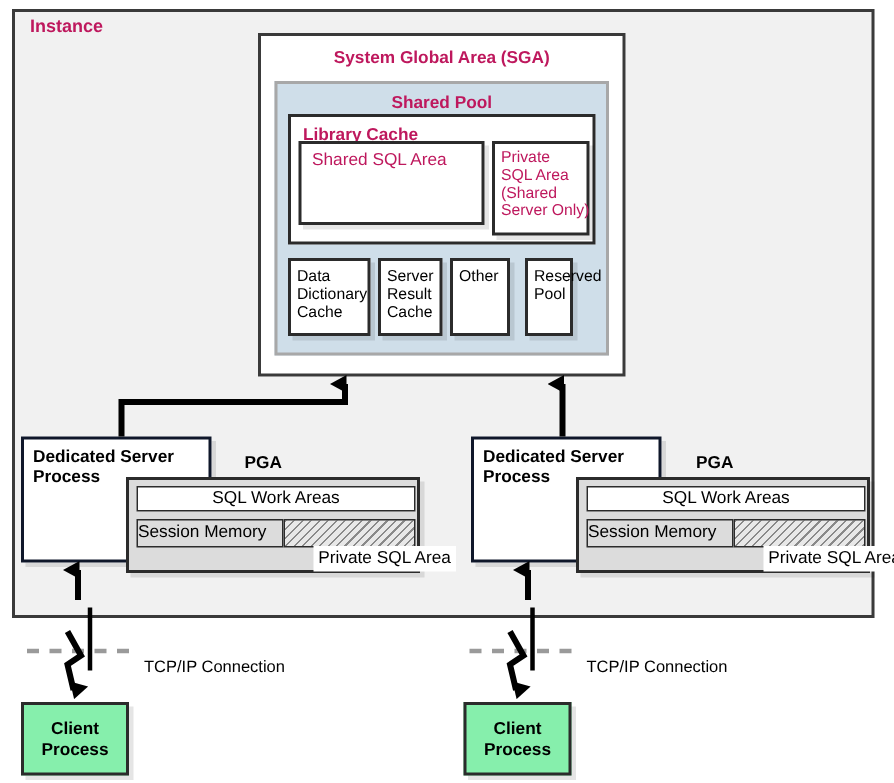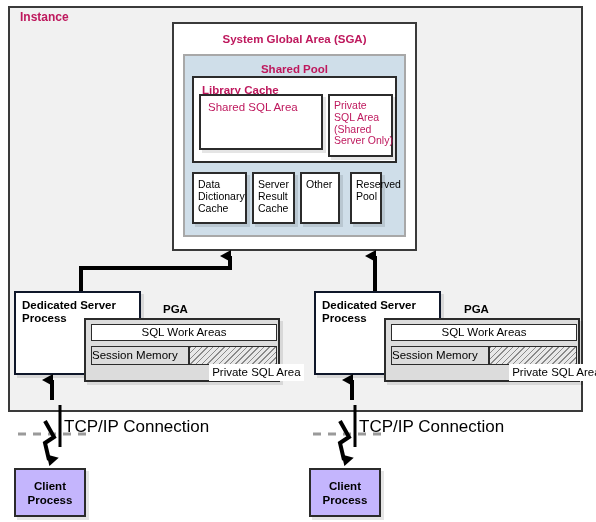--- a/index.html
+++ b/index.html
@@ -215,38 +215,39 @@
     background: #ffffff;
     padding: 0 3px;
   }
 
   
   .client-proc {
     position: absolute;
     box-sizing: border-box;
     top: 468px;
     width: 72px; height: 49px;
-    background: #c4b5fd;
+    background: #86efac;
     border: 2px solid #2b2b2b;
     font-size: 11.5px;
     font-weight: bold;
     text-align: center;
     line-height: 1.2;
     padding-top: 10px;
     white-space: pre;
   }
   #client-left  { left: 14px; }
   #client-right { left: 309px; }
 
   
   .tcp-label {
     position: absolute;
-    top: 417px;
-    font-size: 17px;
-    white-space: pre;
+    top: 439px;
+    font-size: 11px;
+    white-space: pre;
+    margin-left: 32px;
   }
   #tcp-label-left  { left: 64px; }
   #tcp-label-right { left: 359px; }
 
   
   #connectors {
     position: absolute;
     left: 0; top: 0;
     width: 596px; height: 522px;
     pointer-events: none;

